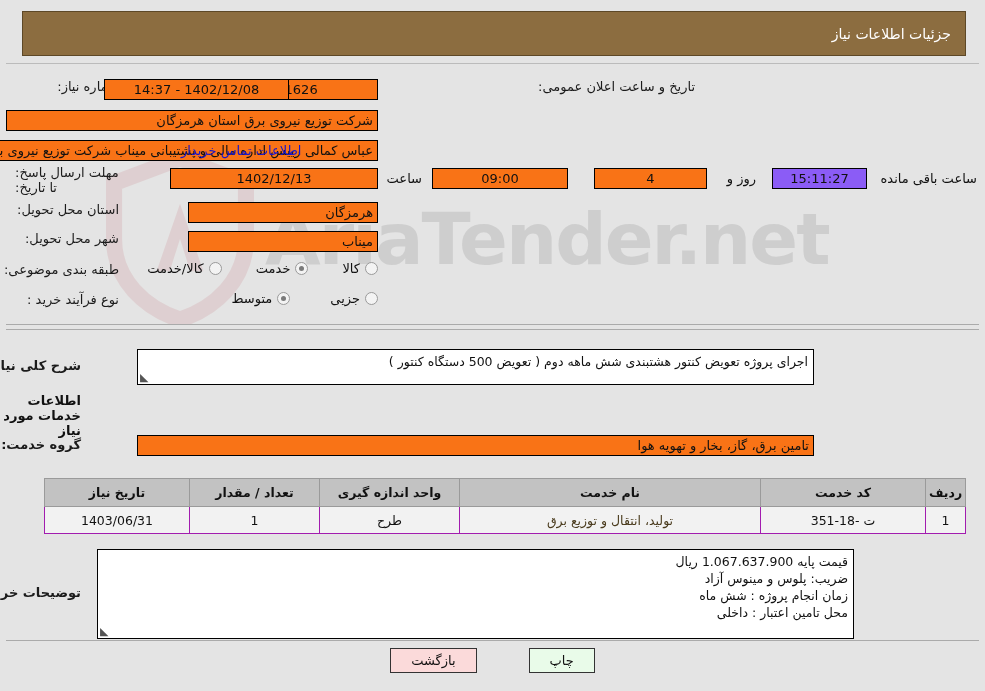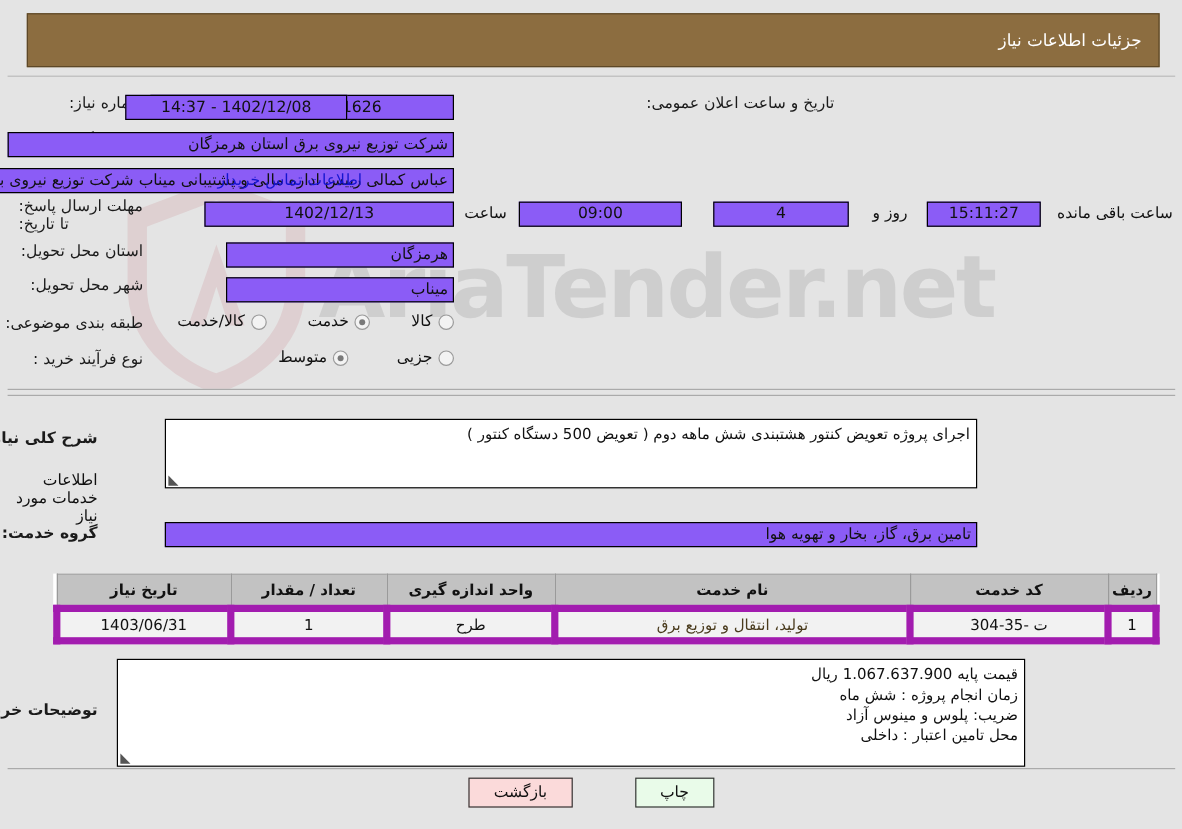--- a/index.html
+++ b/index.html
@@ -81,21 +81,21 @@
   }
   .lbl {
     font-size: 13px;
     color: #1b1b1b;
     text-align: left;
     white-space: nowrap;
   }
   .lbl-wrap { text-align: left; line-height: 15px; }
 
   .fld {
-    background: #8b5cf6;
+    background: #f97316;
     border: 1px solid #000000;
     height: 21px;
     font-size: 13px;
     color: #111;
     display: flex; align-items: center;
     padding: 0 4px;
     overflow: hidden;
     white-space: nowrap;
   }
   .fld.center { justify-content: center; }
@@ -155,21 +155,21 @@
     left: 2px; bottom: 1px;
     width: 10px; height: 10px;
     color: #555;
     font-size: 11px;
     line-height: 10px;
     transform: scaleX(-1);
   }
 
   .sectitle {
     position: absolute;
-    font-size: 13px; font-weight: normal; color: #111;
+    font-size: 13px; font-weight: bold; color: #111;
     z-index: 3;
   }
 
   
   #svc-table {
     position: absolute;
     left: 44px; top: 478px;
     width: 922px;
     border-collapse: collapse;
     z-index: 3;
@@ -179,21 +179,21 @@
   #svc-table th {
     background: #c2c2c2;
     border: 1px solid #9a9a9a;
     height: 28px;
     font-weight: bold;
     color: #111;
     font-size: 12.5px;
   }
   #svc-table td {
     background: #f2f2f2;
-    border: 6px solid #a21caf;
+    border: 1px solid #a21caf;
     height: 27px;
     text-align: center;
     color: #4a3b1d;
     font-size: 12.5px;
   }
   #svc-table td.dark { color: #111; }
 
   
   .btnbar {
     position: absolute;
@@ -307,21 +307,21 @@
     </div>
     <div class="opt">
       <span class="radio checked"></span>
       <span class="otxt">متوسط</span>
     </div>
   </div>
 
   <div class="frow" style="right:904px; top:358px;">
     <span class="lbl" style="font-weight:bold;">شرح کلی نیاز:</span>
   </div>
-  <div class="ta" style="position:absolute; right:171px; top:349px; width:677px; height:58px; z-index:3;">
+  <div class="ta" style="position:absolute; right:171px; top:349px; width:677px; height:36px; z-index:3;">
     <span>اجرای پروژه تعویض کنتور هشتبندی شش ماهه دوم (  تعویض 500 دستگاه کنتور  )</span>
     <span class="grip">◢</span>
   </div>
 
   <div class="sectitle" style="right:904px; top:393px;">اطلاعات خدمات مورد نیاز</div>
 
   <div class="frow" style="right:904px; top:437px;">
     <span class="lbl" style="font-weight:bold;">گروه خدمت:</span>
   </div>
   <div class="fld right" style="position:absolute; right:171px; top:435px; width:677px; z-index:3;">تامین برق، گاز، بخار و تهویه هوا</div>
@@ -333,36 +333,36 @@
         <th style="width:165px;">کد خدمت</th>
         <th>نام خدمت</th>
         <th style="width:140px;">واحد اندازه گیری</th>
         <th style="width:130px;">تعداد / مقدار</th>
         <th style="width:145px;">تاریخ نیاز</th>
       </tr>
     </thead>
     <tbody>
       <tr>
         <td class="dark">1</td>
-        <td class="dark">ت -35-304</td>
+        <td class="dark">ت -18-351</td>
         <td>تولید، انتقال و توزیع برق</td>
         <td class="dark">طرح</td>
         <td class="dark">1</td>
         <td class="dark">1403/06/31</td>
       </tr>
     </tbody>
   </table>
 
   <div class="frow" style="right:904px; top:585px;">
     <span class="lbl" style="font-weight:bold;">توضیحات خریدار:</span>
   </div>
   <div class="ta" style="position:absolute; right:131px; top:549px; width:757px; height:90px; z-index:3;">
     <div>قیمت پایه 1.067.637.900 ریال</div>
+    <div>ضریب: پلوس و مینوس آزاد</div>
     <div>زمان انجام پروژه : شش ماه</div>
-    <div>ضریب: پلوس و مینوس آزاد</div>
     <div>محل تامین اعتبار : داخلی</div>
     <span class="grip">◢</span>
   </div>
 
   <div class="btnbar">
     <div class="btn btn-back">بازگشت</div>
     <div class="btn btn-print">چاپ</div>
   </div>
 
 </div>

